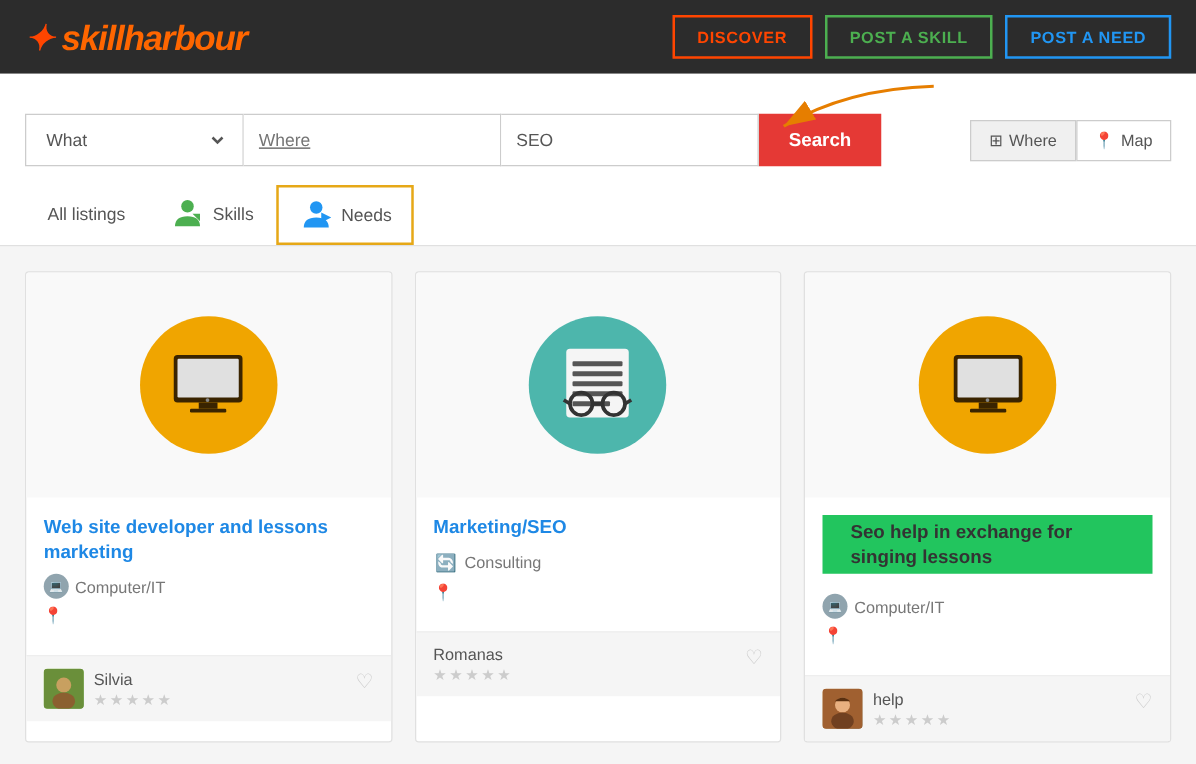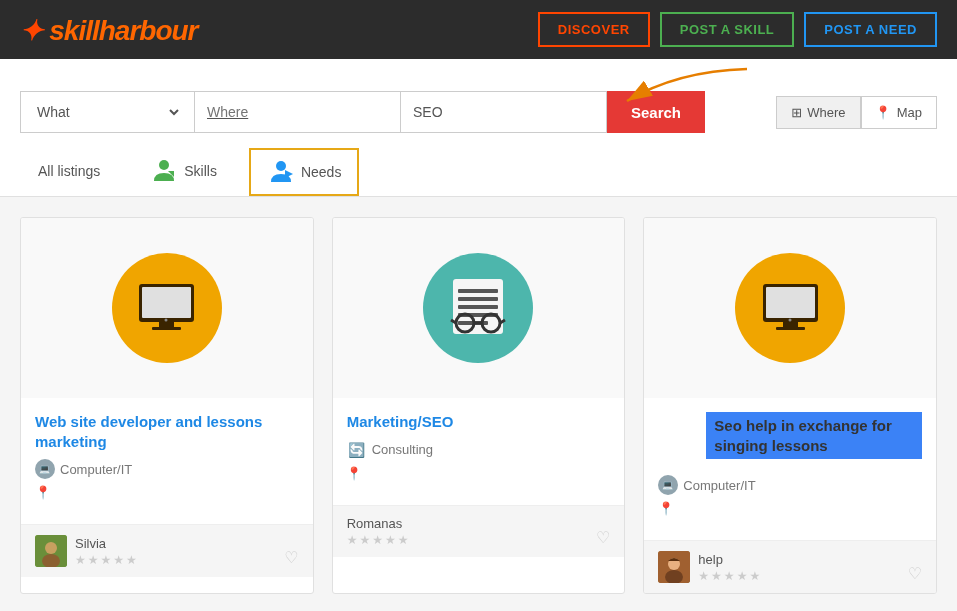--- a/index.html
+++ b/index.html
@@ -117,21 +117,21 @@
       gap: 5px;
       font-size: 13px;
       color: #555;
     }
     .view-btn.active { background: #f0f0f0; }
 
     
     .tabs-row {
       display: flex;
       align-items: center;
-      gap: 16px;
+      gap: 2px;
       padding: 0 0 0 0;
     }
     .tab {
       padding: 10px 18px;
       cursor: pointer;
       font-size: 14px;
       color: #555;
       border-bottom: 3px solid transparent;
     }
     .tab-skills {
@@ -192,25 +192,24 @@
       padding: 14px;
     }
     .card-title {
       font-size: 15px;
       color: #1e88e5;
       font-weight: bold;
       margin-bottom: 8px;
       line-height: 1.3;
     }
     .card-title.highlighted {
-      background: #3b82f6;
+      background: #22c55e;
       color: #333;
-      padding: 4px 8px;
+      padding: 4px 22px;
       display: inline-block;
-      margin-left: 48px;
     }
     .card-category {
       display: flex;
       align-items: center;
       gap: 5px;
       color: #777;
       font-size: 13px;
       margin-bottom: 6px;
     }
     .cat-icon {
@@ -230,21 +229,21 @@
     }
     .location-icon {
       color: #aaa;
       font-size: 13px;
       margin-bottom: 10px;
     }
     .card-footer {
       background: #f5f5f5;
       padding: 10px 14px;
       display: flex;
-      align-items: flex-end;
+      align-items: flex-start;
       justify-content: space-between;
       border-top: 1px solid #eee;
       gap: 40px;
     }
     .user-info {
       display: flex;
       align-items: center;
       gap: 8px;
     }
     .user-avatar {

